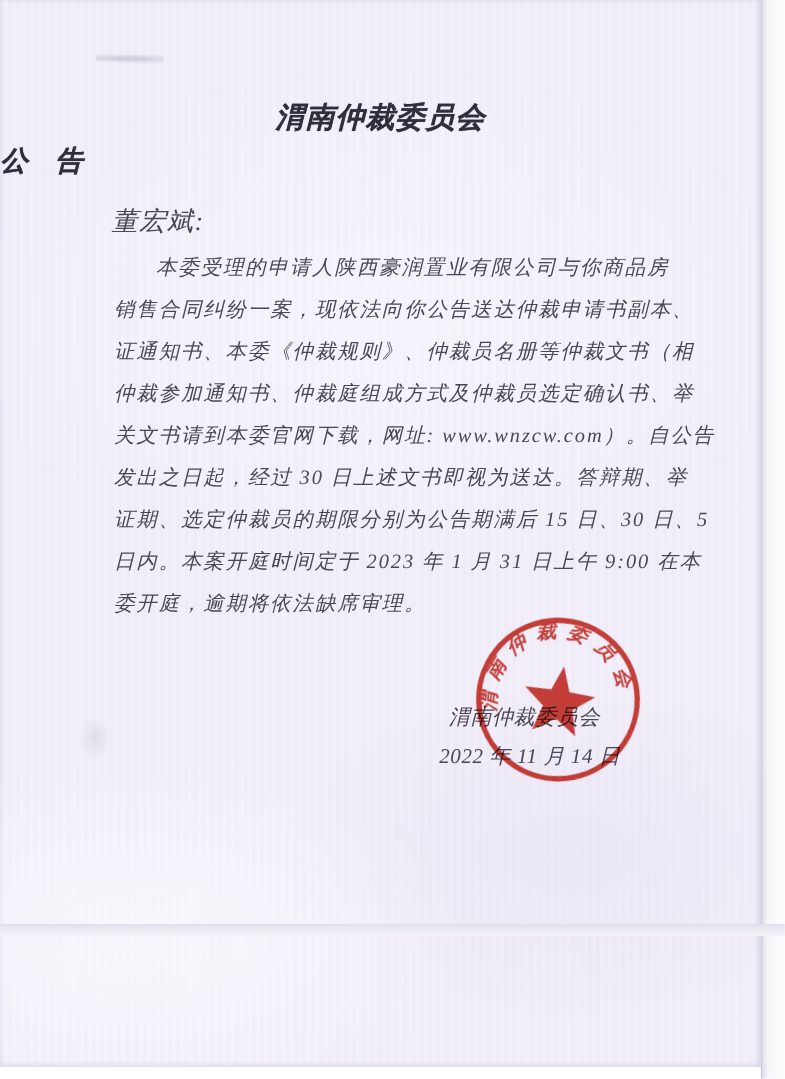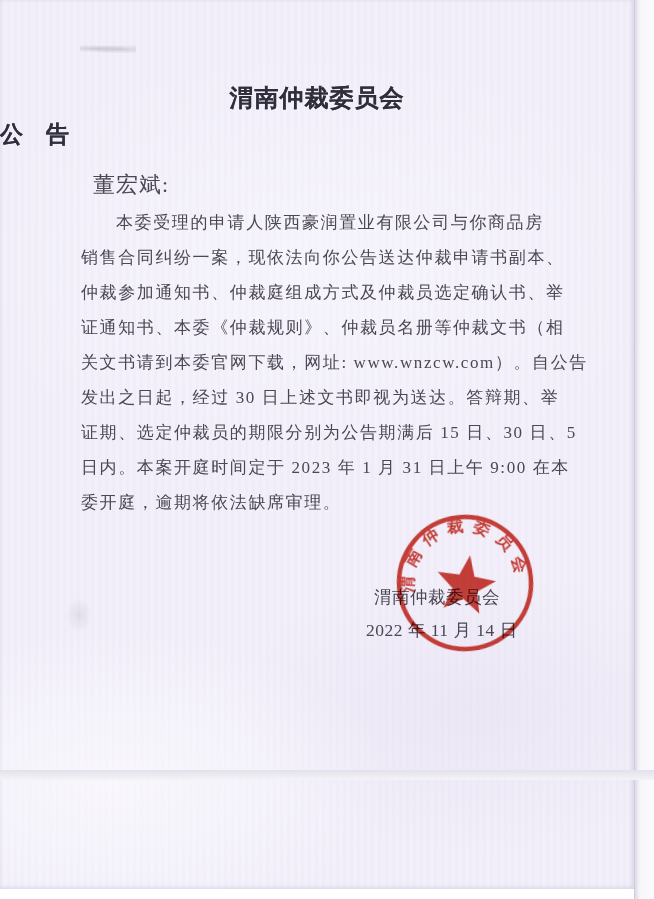--- a/index.html
+++ b/index.html
@@ -6,20 +6,21 @@
   html, body {
     width: 654px; height: 899px;
     overflow: hidden;
     font-family: "Liberation Serif", "DejaVu Serif", serif;
     background: #ffffff;
   }
   .scan {
     position: relative;
     width: 654px; height: 780px;
     background: #fdfdfe;
+    font-style: italic;
   }
   
   .paper {
     position: absolute;
     left: 0; top: 0;
     width: 634px; height: 889px;
     background:
       radial-gradient(ellipse 400px 220px at 18% 88%, rgba(255,255,255,0.55), rgba(255,255,255,0) 70%),
       radial-gradient(ellipse 350px 200px at 75% 80%, rgba(228,223,240,0.5), rgba(228,223,240,0) 70%),
       radial-gradient(ellipse 500px 300px at 50% 30%, rgba(255,255,255,0.35), rgba(255,255,255,0) 75%),
@@ -59,21 +60,21 @@
   }
   .greeting {
     position: absolute;
     top: 170px; left: 93px;
     font-size: 22px;
     color: #4b4754;
     letter-spacing: 1px;
   }
   .bodytext {
     position: absolute;
-    top: 205px; left: 81px;
+    top: 205px; left: 95px;
     width: 480px;
     color: #4b4754;
   }
   .bodytext .line {
     height: 35px; line-height: 35px;
     font-size: 17px;
     letter-spacing: 1.6px;
     white-space: pre;
   }
   .bodytext .line.indent { text-indent: 35px; }
@@ -136,22 +137,22 @@
     <div class="smudge-b"></div>
 
     <div class="title">渭南仲裁委员会</div>
     <div class="subtitle">公　告</div>
 
     <div class="greeting">董宏斌:</div>
 
     <div class="bodytext">
       <div class="line indent">本委受理的申请人陕西豪润置业有限公司与你商品房</div>
       <div class="line">销售合同纠纷一案，现依法向你公告送达仲裁申请书副本、</div>
+      <div class="line">证通知书、本委《仲裁规则》、仲裁员名册等仲裁文书（相</div>
       <div class="line">仲裁参加通知书、仲裁庭组成方式及仲裁员选定确认书、举</div>
-      <div class="line">证通知书、本委《仲裁规则》、仲裁员名册等仲裁文书（相</div>
       <div class="line">关文书请到本委官网下载，网址: www.wnzcw.com）。自公告</div>
       <div class="line">发出之日起，经过 30 日上述文书即视为送达。答辩期、举</div>
       <div class="line">证期、选定仲裁员的期限分别为公告期满后 15 日、30 日、5</div>
       <div class="line">日内。本案开庭时间定于 2023 年 1 月 31 日上午 9:00 在本</div>
       <div class="line">委开庭，逾期将依法缺席审理。</div>
     </div>
 
 
     <div class="signature">渭南仲裁委员会</div>
     <div class="date">2022 年 11 月 14 日</div>

